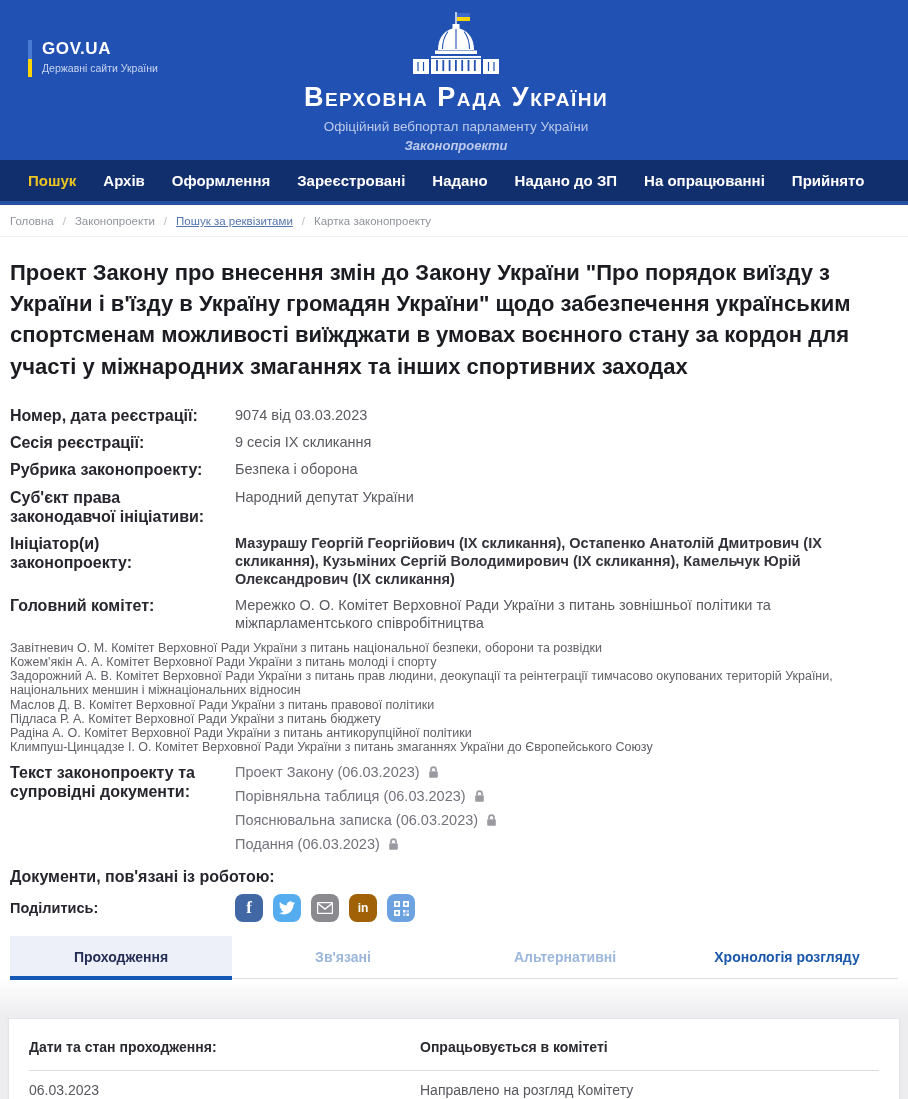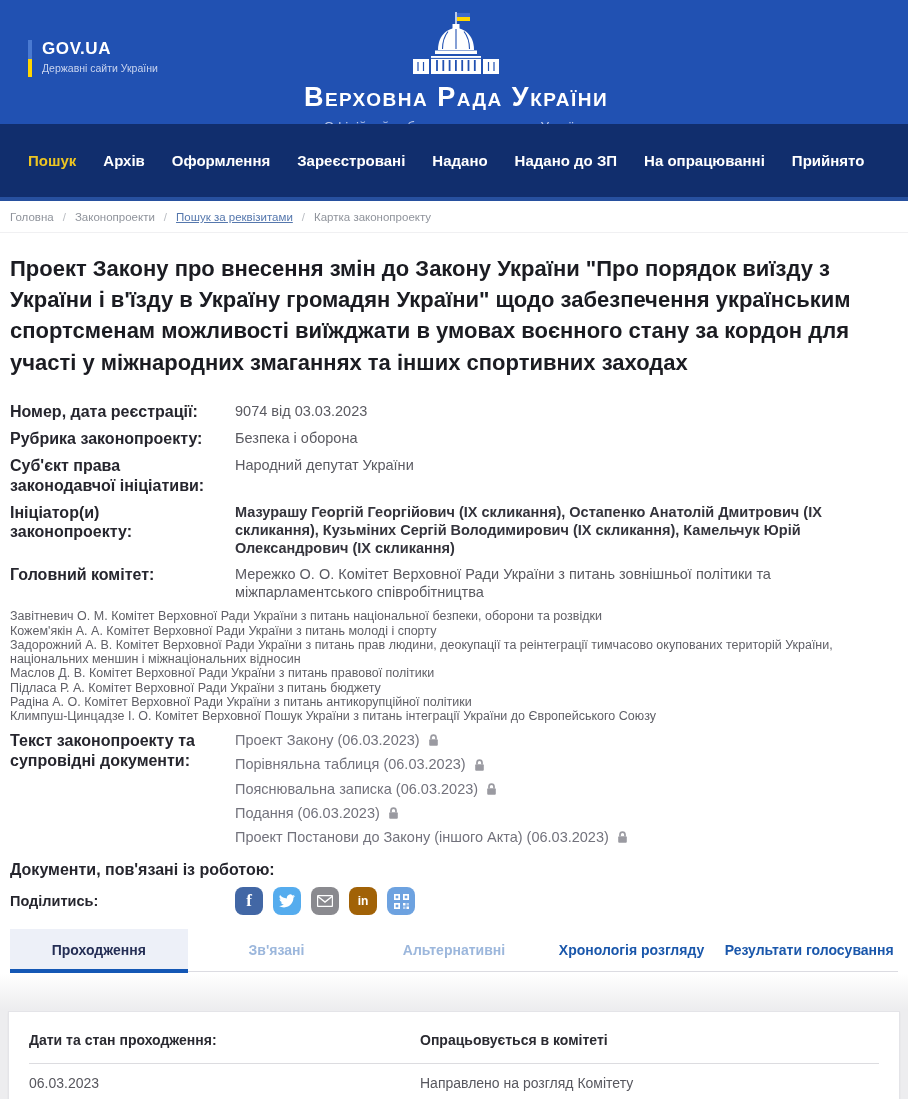--- a/index.html
+++ b/index.html
@@ -1,31 +1,31 @@
 <!DOCTYPE html>
 <html lang="uk"><head>
 <meta charset="utf-8">
 <style>
   html,body{margin:0;padding:0;background:#ededef;}
   body{width:908px;font-family:"Liberation Sans",sans-serif;-webkit-font-smoothing:antialiased;}
   .page{width:908px;background:#fff;}
 
   
-  .top-header{position:relative;height:124px;background:#2151b2;color:#fff;overflow:hidden;}
+  .top-header{position:relative;height:160px;background:#2151b2;color:#fff;overflow:hidden;}
   .gov-logo{position:absolute;left:28px;top:40px;display:flex;gap:10px;cursor:pointer;}
   .gov-bar{width:4px;height:37px;background:linear-gradient(#4a7ad1 0 50%,#ffd500 50% 100%);}
   .gov-title{font-size:17px;font-weight:bold;letter-spacing:.6px;line-height:1;}
   .gov-sub{font-size:10.5px;color:#c9d4ef;margin-top:5px;}
   .header-center{position:absolute;left:4px;right:0;top:12px;text-align:center;}
   .site-title{font-size:27px;font-weight:bold;font-variant:small-caps;letter-spacing:1.5px;margin-top:2px;}
   .site-sub{font-size:13.5px;color:#bcc9ea;margin-top:6px;}
   .site-section{font-size:13px;font-weight:bold;font-style:italic;color:#bcc9ea;margin-top:4px;}
 
   
-  .main-nav{display:flex;align-items:center;gap:27px;height:41px;padding:16px 28px;
+  .main-nav{display:flex;align-items:center;gap:27px;height:41px;padding:0 28px;
             background:#112e6d;border-bottom:4px solid #27509f;}
   .nav-item{font-size:15px;font-weight:bold;color:#fff;cursor:pointer;white-space:nowrap;}
   .nav-item.active{color:#edc522;}
 
   
   .breadcrumb{display:flex;align-items:center;gap:9px;padding:10px 10px 9px;font-size:11.5px;
               color:#8f939b;border-bottom:1px solid #f0f0f2;}
   .crumb{cursor:pointer;}
   .crumb.link{color:#5577ad;text-decoration:underline;}
   .crumb-sep{color:#b9bcc2;}
@@ -144,20 +144,24 @@
   </div>
 
   <main class="content">
     <h1 class="bill-title">Проект Закону про внесення змін до Закону України "Про порядок виїзду з України і в'їзду в Україну громадян України" щодо забезпечення українським спортсменам можливості виїжджати в умовах воєнного стану за кордон для участі у міжнародних змаганнях та інших спортивних заходах</h1>
 
     <div class="row">
       <div class="label">Номер, дата реєстрації:</div>
       <div class="value">9074 від 03.03.2023</div>
     </div>
     <div class="row">
+      <div class="label">Сесія реєстрації:</div>
+      <div class="value">9 сесія IX скликання</div>
+    </div>
+    <div class="row">
       <div class="label">Рубрика законопроекту:</div>
       <div class="value">Безпека і оборона</div>
     </div>
     <div class="row">
       <div class="label">Суб'єкт права законодавчої ініціативи:</div>
       <div class="value">Народний депутат України</div>
     </div>
     <div class="row">
       <div class="label">Ініціатор(и) законопроекту:</div>
       <div class="value bold">Мазурашу Георгій Георгійович (IX скликання), Остапенко Анатолій Дмитрович (IX скликання), Кузьміних Сергій Володимирович (IX скликання), Камельчук Юрій Олександрович (IX скликання)</div>
@@ -167,21 +171,21 @@
       <div class="value">Мережко О. О. Комітет Верховної Ради України з питань зовнішньої політики та міжпарламентського співробітництва</div>
     </div>
     <div class="row">
       <div class="value">
         <span class="committee-line">Завітневич О. М. Комітет Верховної Ради України з питань національної безпеки, оборони та розвідки</span>
         <span class="committee-line">Кожем'якін А. А. Комітет Верховної Ради України з питань молоді і спорту</span>
         <span class="committee-line">Задорожний А. В. Комітет Верховної Ради України з питань прав людини, деокупації та реінтеграції тимчасово окупованих територій України, національних меншин і міжнаціональних відносин</span>
         <span class="committee-line">Маслов Д. В. Комітет Верховної Ради України з питань правової політики</span>
         <span class="committee-line">Підласа Р. А. Комітет Верховної Ради України з питань бюджету</span>
         <span class="committee-line">Радіна А. О. Комітет Верховної Ради України з питань антикорупційної політики</span>
-        <span class="committee-line">Климпуш-Цинцадзе І. О. Комітет Верховної Пошук України з питань інтеграції України до Європейського Союзу</span>
+        <span class="committee-line">Климпуш-Цинцадзе І. О. Комітет Верховної Ради України з питань змаганнях України до Європейського Союзу</span>
       </div>
     </div>
     <div class="row">
       <div class="label">Текст законопроекту та супровідні документи:</div>
       <div class="value">
         <span class="doc-link">
           <span>Проект Закону (06.03.2023)</span>
           <svg class="lock" width="13" height="14" viewBox="0 0 13 14">
               <path d="M4 6.2V4.6a2.5 2.5 0 0 1 5 0v1.6" stroke="#9a9aa1" stroke-width="1.7" fill="none"></path>
               <rect x="2.2" y="6.2" width="8.6" height="6.6" rx="1" fill="#9a9aa1"></rect>
@@ -196,27 +200,20 @@
         </span>
         <span class="doc-link">
           <span>Пояснювальна записка (06.03.2023)</span>
           <svg class="lock" width="13" height="14" viewBox="0 0 13 14">
               <path d="M4 6.2V4.6a2.5 2.5 0 0 1 5 0v1.6" stroke="#9a9aa1" stroke-width="1.7" fill="none"></path>
               <rect x="2.2" y="6.2" width="8.6" height="6.6" rx="1" fill="#9a9aa1"></rect>
             </svg>
         </span>
         <span class="doc-link">
           <span>Подання (06.03.2023)</span>
-          <svg class="lock" width="13" height="14" viewBox="0 0 13 14">
-              <path d="M4 6.2V4.6a2.5 2.5 0 0 1 5 0v1.6" stroke="#9a9aa1" stroke-width="1.7" fill="none"></path>
-              <rect x="2.2" y="6.2" width="8.6" height="6.6" rx="1" fill="#9a9aa1"></rect>
-            </svg>
-        </span>
-        <span class="doc-link">
-          <span>Проект Постанови до Закону (іншого Акта) (06.03.2023)</span>
           <svg class="lock" width="13" height="14" viewBox="0 0 13 14">
               <path d="M4 6.2V4.6a2.5 2.5 0 0 1 5 0v1.6" stroke="#9a9aa1" stroke-width="1.7" fill="none"></path>
               <rect x="2.2" y="6.2" width="8.6" height="6.6" rx="1" fill="#9a9aa1"></rect>
             </svg>
         </span>
       </div>
     </div>
     <div class="row">
       <div class="label" style="flex-basis:100%;">Документи, пов'язані із роботою:</div>
     </div>
@@ -260,21 +257,20 @@
             </svg>
         </div>
       </div>
     </div>
 
     <div class="tabs">
       <div class="tab active">Проходження</div>
       <div class="tab muted">Зв'язані</div>
       <div class="tab muted">Альтернативні</div>
       <div class="tab link">Хронологія розгляду</div>
-      <div class="tab link">Результати голосування</div>
     </div>
   </main>
 
   <div class="fade"></div>
   <div class="lower">
     <div class="card">
       <div class="p-row header">
         <div class="p-col1">Дати та стан проходження:</div>
         <div class="p-col2">Опрацьовується в комітеті</div>
       </div>

